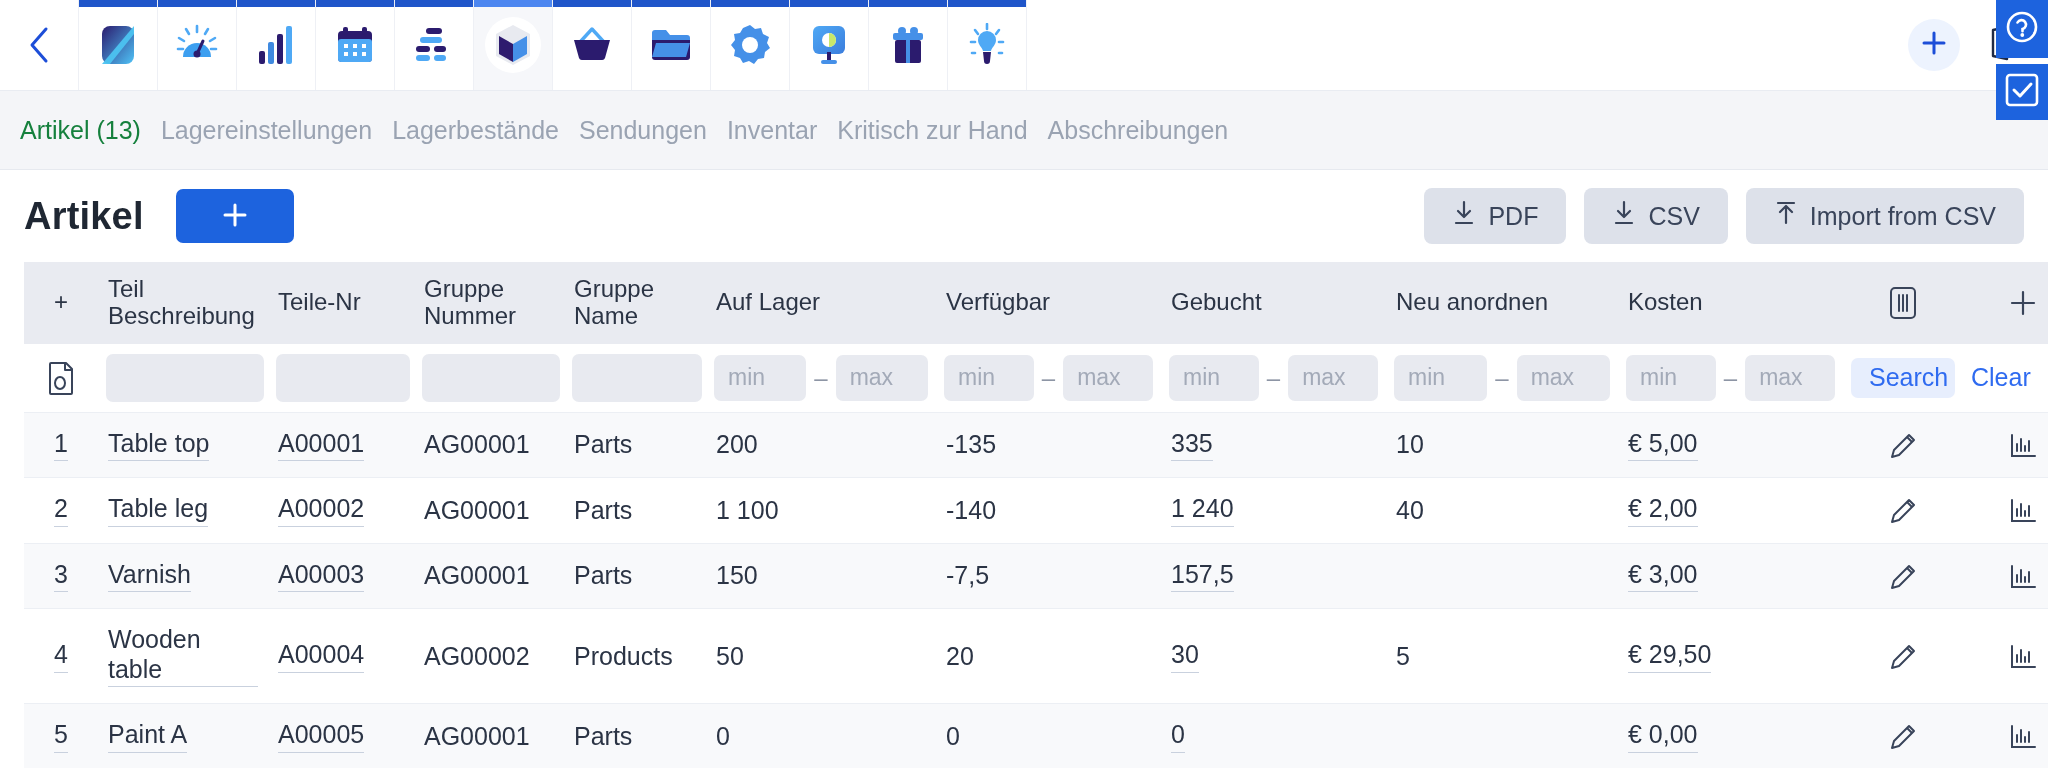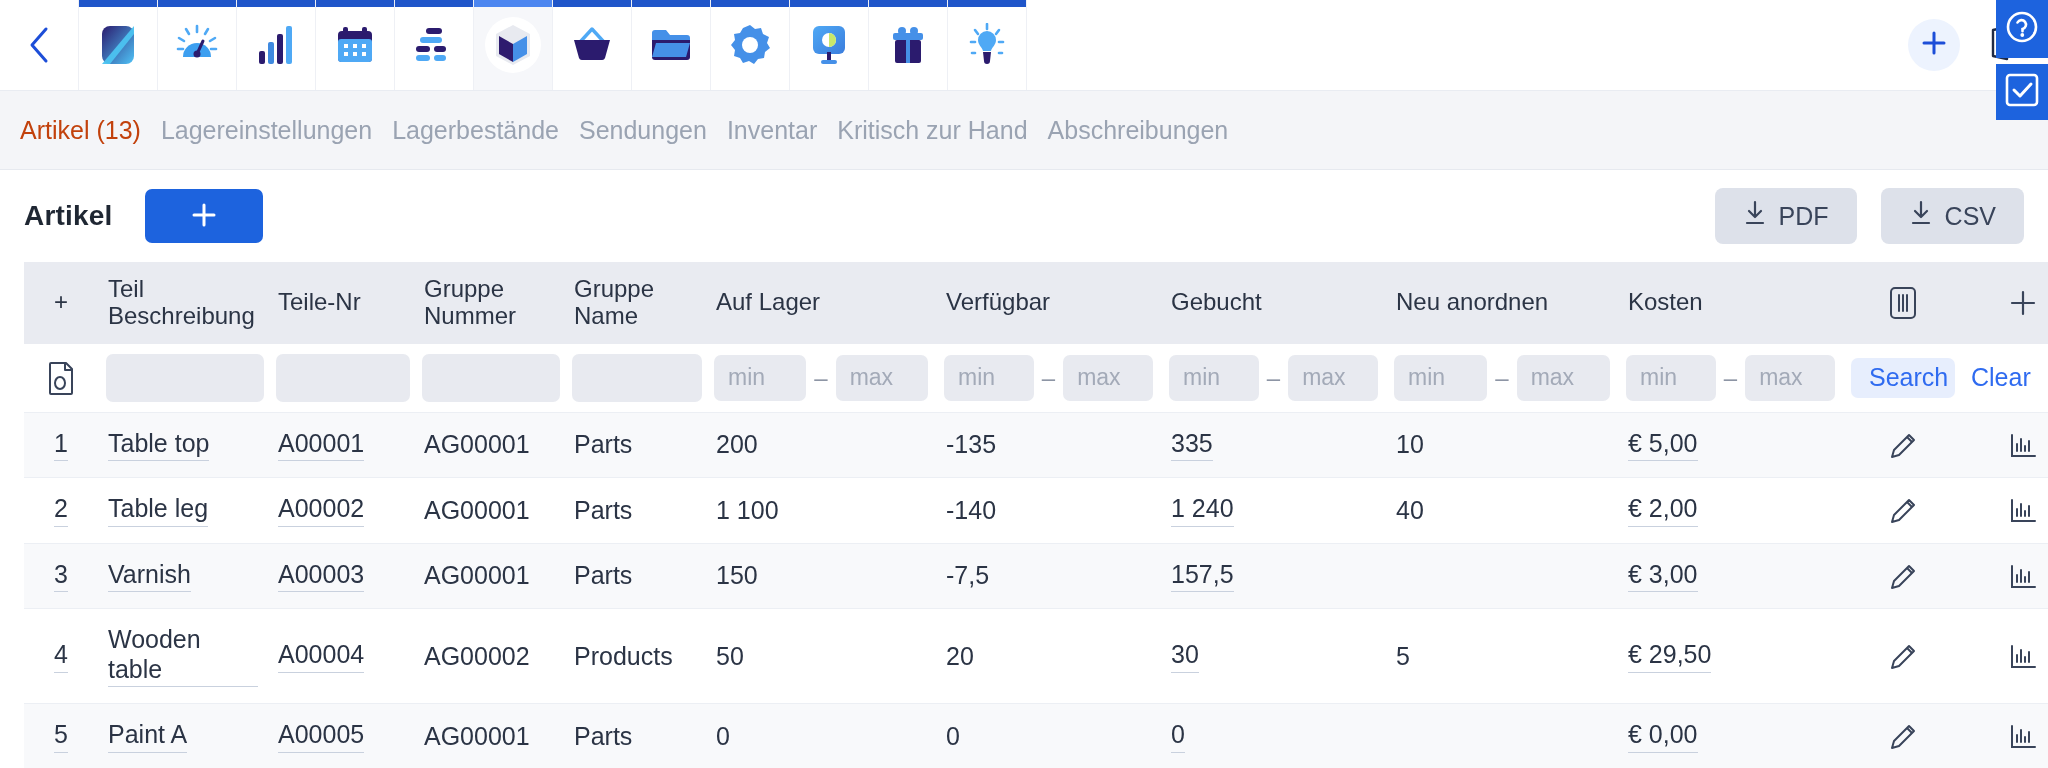--- a/index.html
+++ b/index.html
@@ -60,33 +60,33 @@
   }
   .side-btn.second{height:56px;margin-top:6px;background:#1d63de;}
 
   
   .tabnav{
     height:78px;background:#f4f5f8;border-bottom:1px solid #e6e9ef;
     display:flex;align-items:center;padding:0 20px;gap:20px;
     font-size:25px;
   }
   .tabnav .tab{color:#9aa3b2;cursor:pointer;white-space:nowrap;}
-  .tabnav .tab.active{color:#c2410c;}
+  .tabnav .tab.active{color:#15803d;}
 
   
   .page-head{
     height:92px;display:flex;align-items:center;padding:0 24px;background:#fff;
   }
-  .page-title{font-size:28px;font-weight:bold;color:#1f2733;letter-spacing:.2px;}
+  .page-title{font-size:38px;font-weight:bold;color:#1f2733;letter-spacing:.2px;}
   .add-primary{
     margin-left:32px;width:118px;height:54px;border-radius:7px;background:#1d63de;
     border:none;display:flex;align-items:center;justify-content:center;cursor:pointer;
   }
   .head-spacer{flex:1;}
-  .head-actions{display:flex;align-items:flex-start;gap:24px;}
+  .head-actions{display:flex;align-items:flex-start;gap:18px;}
   .gbtn{
     height:56px;border-radius:8px;background:#dde1ea;border:none;
     display:flex;align-items:center;justify-content:center;gap:12px;
     padding:0 28px;font-size:25px;color:#39445a;cursor:pointer;
     font-family:"Liberation Sans", sans-serif;
   }
 
   
   .table-wrap{padding:0 24px;}
   table.grid{width:100%;border-collapse:collapse;table-layout:fixed;}
@@ -406,20 +406,28 @@
       </span>
       <span>PDF</span>
     </button>
     <button class="gbtn">
       <span>
         <svg width="24" height="26" viewBox="0 0 24 26">
             <path d="M12 2 V16 M6 11 l6 6 l6 -6 M4 23 H20" fill="none" stroke="#39445a" stroke-width="2.2" stroke-linecap="round" stroke-linejoin="round"></path>
           </svg>
       </span>
       <span>CSV</span>
+    </button>
+    <button class="gbtn">
+      <span>
+        <svg width="24" height="26" viewBox="0 0 24 26">
+            <path d="M12 23 V7 M6 12 l6 -6 l6 6 M4 3 H20" fill="none" stroke="#39445a" stroke-width="2.2" stroke-linecap="round" stroke-linejoin="round"></path>
+          </svg>
+      </span>
+      <span>Import from CSV</span>
     </button>
   </div>
 </div>
 
 <div class="table-wrap">
 <table class="grid">
   <thead>
     <tr>
       <th class="c-plus"><span>+</span></th>
       <th class="c-desc">Teil Beschreibung</th>

